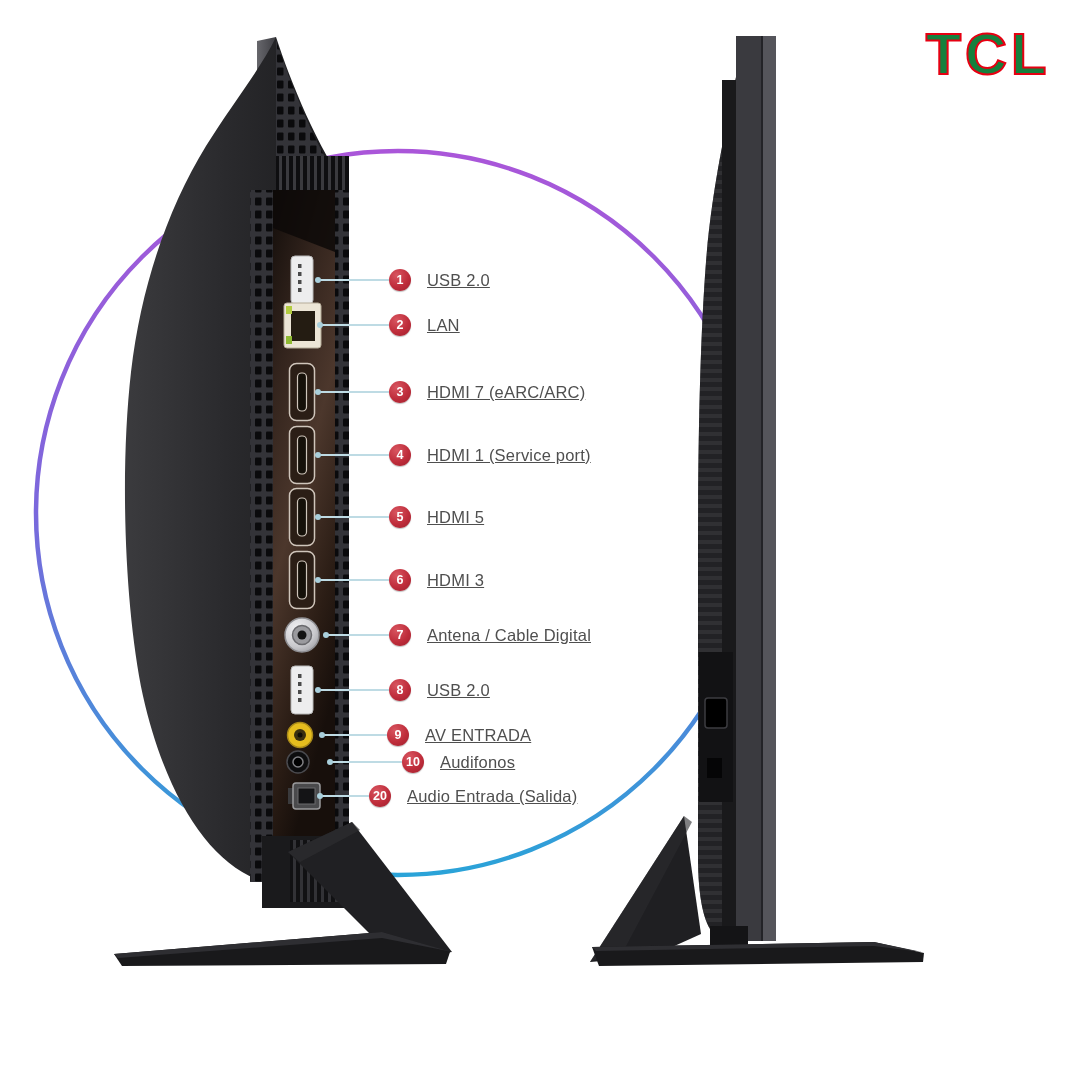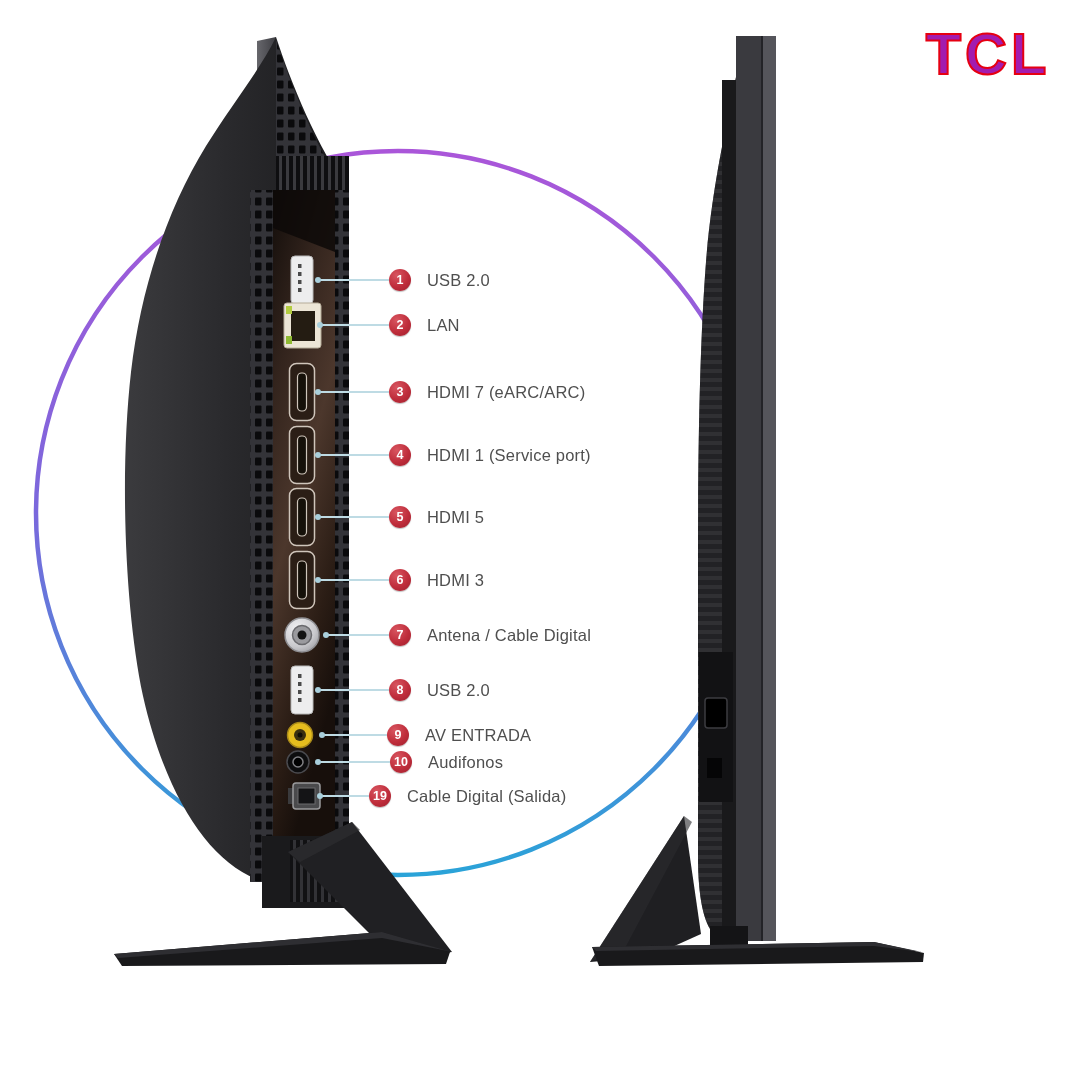--- a/index.html
+++ b/index.html
@@ -5,21 +5,21 @@
   html,body{margin:0;padding:0;background:#fff;}
   .stage{
     position:relative;width:1080px;height:1080px;overflow:hidden;
     background:#ffffff;font-family:"Liberation Sans",sans-serif;
   }
   .stage svg{position:absolute;left:0;top:0;}
   
   .tcl-logo{
     position:absolute;left:908px;top:20px;width:160px;height:66px;
     display:flex;align-items:center;justify-content:center;
-    color:#a21caf;font-weight:bold;font-size:58px;letter-spacing:4px;
+    color:#15803d;font-weight:bold;font-size:58px;letter-spacing:4px;
     font-family:"Liberation Sans",sans-serif;
     -webkit-text-stroke:2px #e60012;
   }
   
   .callout{
     position:absolute;height:22px;display:flex;align-items:center;
     white-space:nowrap;
   }
   .leader{
     height:2px;background:#bedbe4;position:relative;flex:0 0 auto;
@@ -29,21 +29,21 @@
     border-radius:50%;background:#a9cfdb;
   }
   .badge{
     flex:0 0 auto;width:22px;height:22px;border-radius:50%;
     background:radial-gradient(circle at 35% 28%, #d85560 0%, #bf2d3b 55%, #9e1f2d 100%);
     color:#fff;font-size:12.5px;font-weight:bold;
     display:flex;align-items:center;justify-content:center;
     box-shadow:0 1px 1px rgba(0,0,0,.25);
   }
   .clabel{
-    margin-left:16px;font-size:16.5px;color:#4f4f4f;letter-spacing:.2px;
+    margin-left:16px;font-size:16.5px;color:#4f4f4f;letter-spacing:.2px;text-decoration:underline;
   }
 </style>
 </head>
 <body>
 
 <div class="stage">
 
   <svg width="1080" height="1080" viewBox="0 0 1080 1080">
     <defs>
       <linearGradient id="ringGrad" x1="0" y1="0" x2="0" y2="1">
@@ -235,24 +235,24 @@
   <div class="callout" style="left:318px;top:679px">
     <div class="leader" style="width:71px"></div>
     <span class="badge">8</span>
     <span class="clabel">USB 2.0</span>
   </div>
   <div class="callout" style="left:322px;top:724px">
     <div class="leader" style="width:65px"></div>
     <span class="badge">9</span>
     <span class="clabel">AV ENTRADA</span>
   </div>
-  <div class="callout" style="left:318px;top:751px">
+  <div class="callout" style="left:330px;top:751px">
     <div class="leader" style="width:72px"></div>
     <span class="badge">10</span>
     <span class="clabel">Audifonos</span>
   </div>
   <div class="callout" style="left:320px;top:785px">
     <div class="leader" style="width:49px"></div>
-    <span class="badge">19</span>
-    <span class="clabel">Cable Digital (Salida)</span>
+    <span class="badge">20</span>
+    <span class="clabel">Audio Entrada (Salida)</span>
   </div>
 
 </div>
 
 </body></html>

